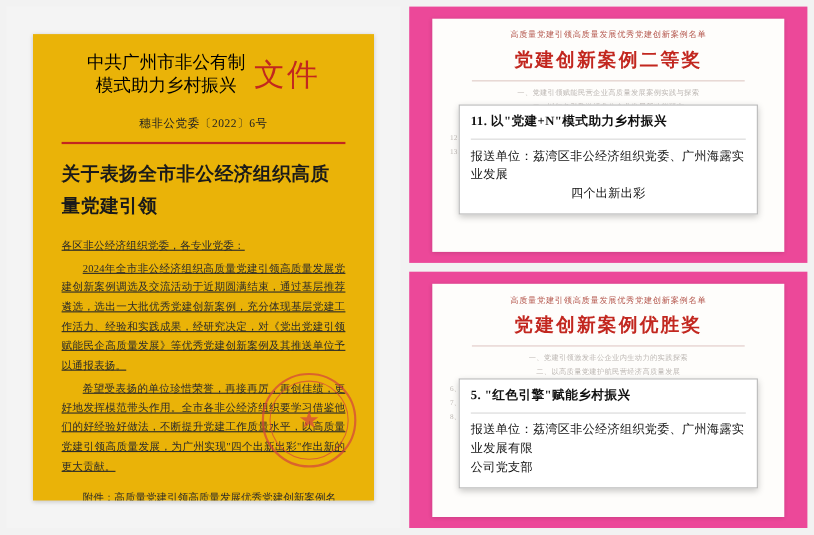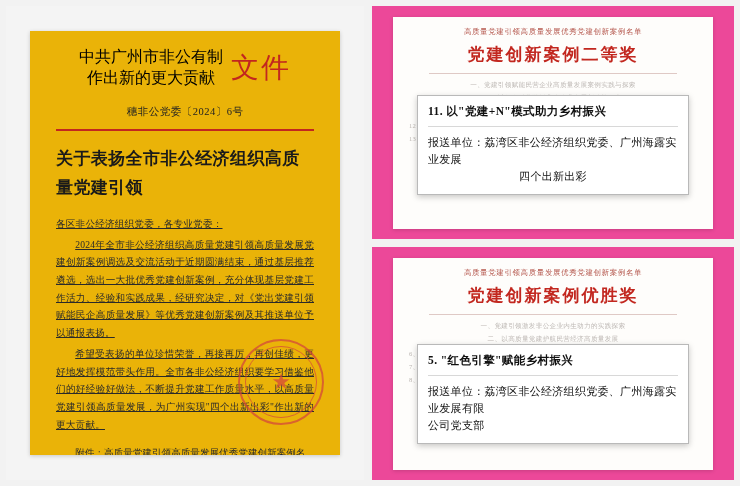--- a/index.html
+++ b/index.html
@@ -250,26 +250,26 @@
 <body>
 
 <div class="page">
 
   <div class="left-col">
     <div class="doc-sheet">
 
       <div class="title-row">
         <div class="title-stack">
           <span class="line1">中共广州市非公有制</span>
-          <span class="line2">作出新的更大贡献</span>
+          <span class="line2">模式助力乡村振兴</span>
         </div>
         <div class="title-wen">文件</div>
       </div>
 
-      <div class="doc-number">穗非公党委〔2024〕6号</div>
+      <div class="doc-number">穗非公党委〔2022〕6号</div>
       <div class="red-rule"></div>
 
       <div class="doc-subject">
         <div>关于表扬全市非公经济组织高质量党建引领</div>
       </div>
 
       <div class="doc-body">
         <p class="noindent">各区非公经济组织党委，各专业党委：</p>
         <p>2024年全市非公经济组织高质量党建引领高质量发展党建创新案例调选及交流活动于近期圆满结束，通过基层推荐遴选，选出一大批优秀党建创新案例，充分体现基层党建工作活力、经验和实践成果，经研究决定，对《党出党建引领赋能民企高质量发展》等优秀党建创新案例及其推送单位予以通报表扬。</p>
         <p>希望受表扬的单位珍惜荣誉，再接再厉，再创佳绩，更好地发挥模范带头作用。全市各非公经济组织要学习借鉴他们的好经验好做法，不断提升党建工作质量水平，以高质量党建引领高质量发展，为广州实现"四个出新出彩"作出新的更大贡献。</p>

